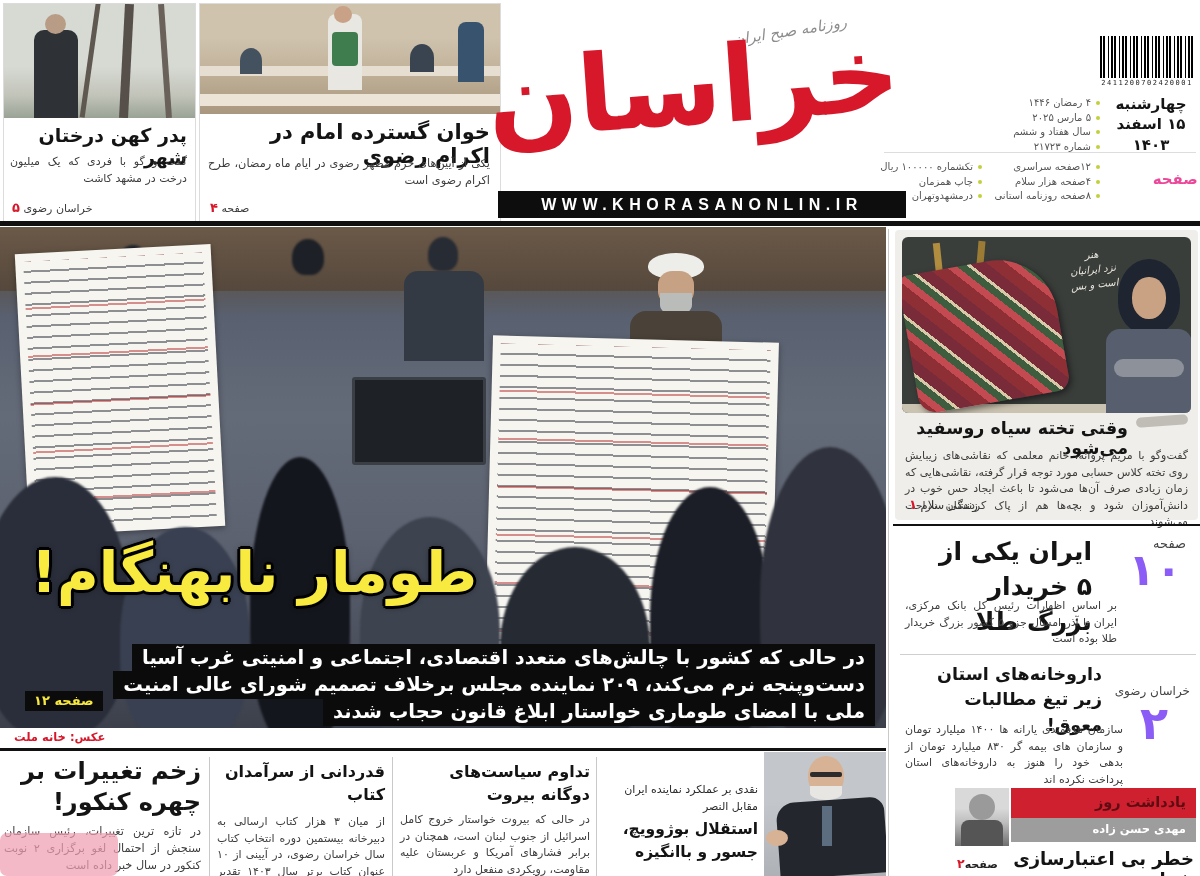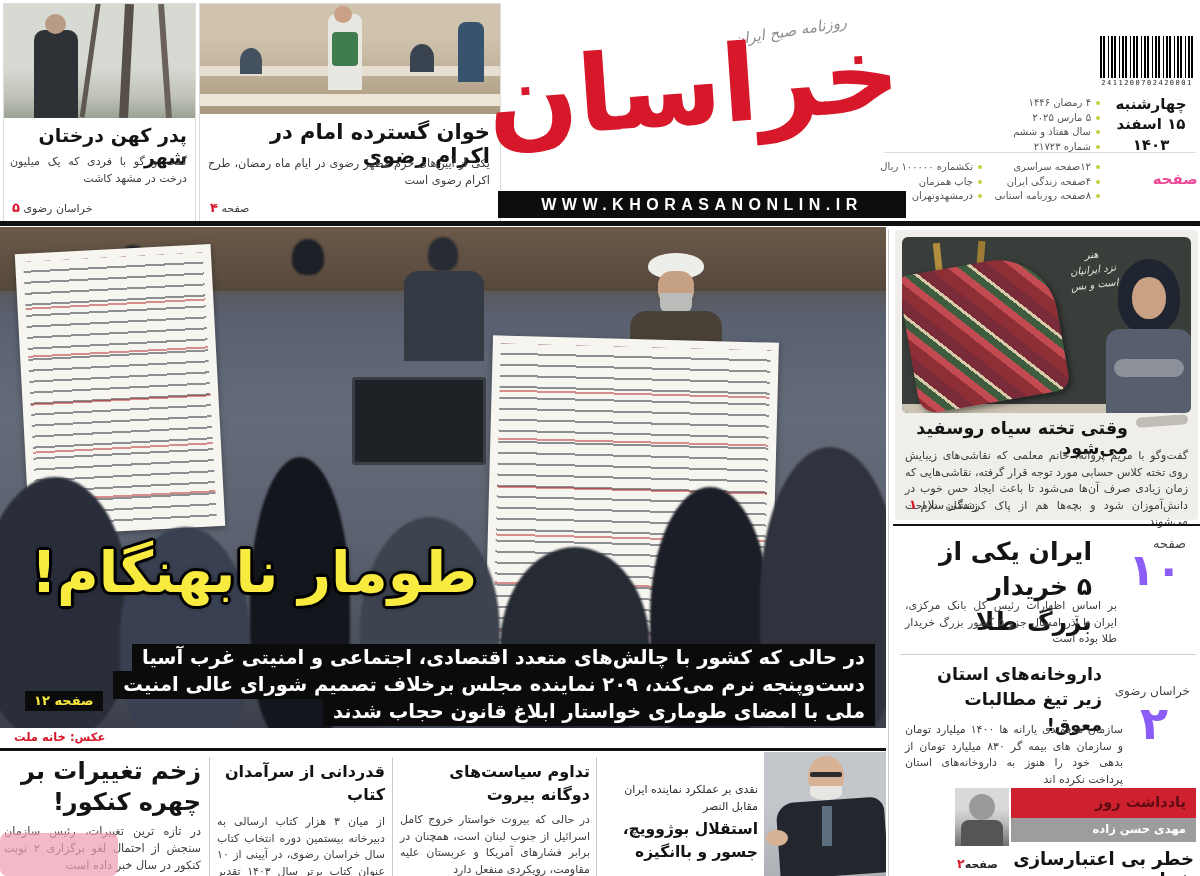--- a/index.html
+++ b/index.html
@@ -122,21 +122,21 @@
   <div class="abs" style="left:884px;top:152px;width:312px;height:1px;background:#ddd;"></div>
 
   <div class="abs rtl" style="left:1142px;top:170px;width:90px;text-align:center;font-weight:700;font-size:15px;color:#ec4899;">۲۴ صفحه</div>
   <div class="abs" style="left:986px;top:160px;width:114px;">
     <div class="dotrow">
         <span class="dot"></span>
         <span>۱۲صفحه سراسری</span>
       </div>
     <div class="dotrow">
         <span class="dot"></span>
-        <span>۴صفحه زندگی ایران</span>
+        <span>۴صفحه هزار سلام</span>
       </div>
     <div class="dotrow">
         <span class="dot"></span>
         <span>۸صفحه روزنامه استانی</span>
       </div>
   </div>
   <div class="abs" style="left:876px;top:160px;width:106px;">
     <div class="dotrow">
         <span class="dot"></span>
         <span>تکشماره ۱۰۰۰۰۰ ریال</span>

